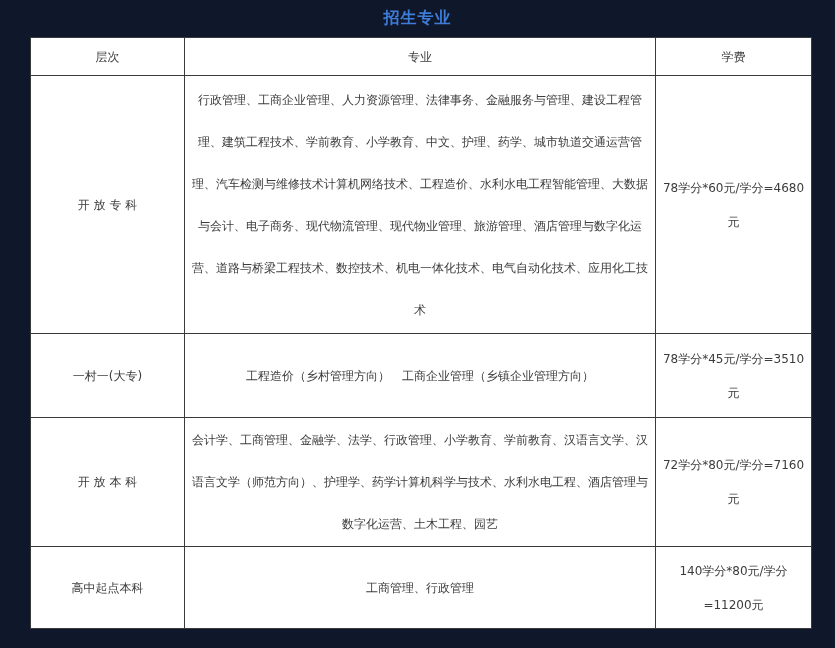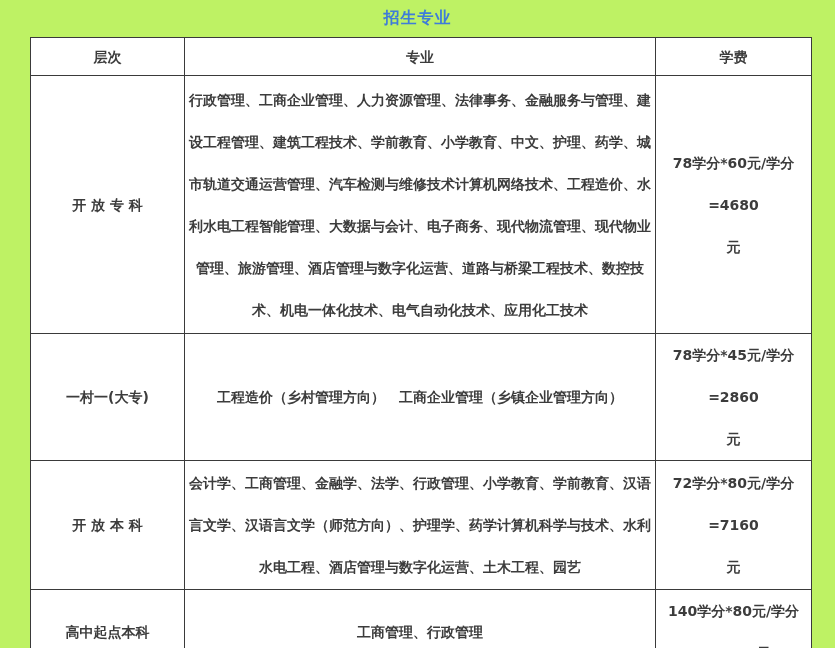--- a/index.html
+++ b/index.html
@@ -5,21 +5,21 @@
   * { margin: 0; padding: 0; box-sizing: border-box; }
   html, body {
     width: 835px;
     height: 648px;
     background: #ffffff;
     font-family: "DejaVu Sans", "Liberation Sans", sans-serif;
   }
   .page {
     width: 835px;
     height: 648px;
-    background: #bef264;
+    background: #0f172a;
     overflow: hidden;
   }
   .page-title {
     width: 100%;
     text-align: center;
     color: #3E7CD9;
     font-size: 16px;
     font-weight: bold;
     padding-top: 8px;
     padding-bottom: 8px;
@@ -34,32 +34,32 @@
   }
   table.enroll-table col.c-level   { width: 154px; }
   table.enroll-table col.c-major   { width: 471px; }
   table.enroll-table col.c-tuition { width: 156px; }
   table.enroll-table th,
   table.enroll-table td {
     border: 1px solid #3a3a3a;
     text-align: center;
     vertical-align: middle;
     color: #3c3c3c;
-    font-size: 14px;
-    font-weight: bold;
+    font-size: 12px;
+    font-weight: normal;
     padding: 0 4px;
   }
   table.enroll-table thead tr { height: 38px; }
   table.enroll-table thead th { line-height: 20px; }
   table.enroll-table tbody td { line-height: 42px; }
   tr.r0 { height: 258px; }
   tr.r1 { height: 84px; }
   tr.r2 { height: 129px; }
   tr.r3 { height: 82px; }
-  td.tuition-cell div { line-height: 42px; }
+  td.tuition-cell div { line-height: 34px; }
 </style>
 </head>
 <body>
 
 <div class="page">
 
   <div class="page-title">招生专业</div>
 
   <table class="enroll-table">
     <colgroup>
@@ -80,21 +80,21 @@
         <td>行政管理、工商企业管理、人力资源管理、法律事务、金融服务与管理、建设工程管理、建筑工程技术、学前教育、小学教育、中文、护理、药学、城市轨道交通运营管理、汽车检测与维修技术计算机网络技术、工程造价、水利水电工程智能管理、大数据与会计、电子商务、现代物流管理、现代物业管理、旅游管理、酒店管理与数字化运营、道路与桥梁工程技术、数控技术、机电一体化技术、电气自动化技术、应用化工技术</td>
         <td class="tuition-cell">
           <div>78学分*60元/学分=4680</div>
           <div>元</div>
         </td>
       </tr>
       <tr class="r1">
         <td>一村一(大专)</td>
         <td>工程造价（乡村管理方向）　工商企业管理（乡镇企业管理方向）</td>
         <td class="tuition-cell">
-          <div>78学分*45元/学分=2860</div>
+          <div>78学分*45元/学分=3510</div>
           <div>元</div>
         </td>
       </tr>
       <tr class="r2">
         <td>开 放 本 科</td>
         <td>会计学、工商管理、金融学、法学、行政管理、小学教育、学前教育、汉语言文学、汉语言文学（师范方向）、护理学、药学计算机科学与技术、水利水电工程、酒店管理与数字化运营、土木工程、园艺</td>
         <td class="tuition-cell">
           <div>72学分*80元/学分=7160</div>
           <div>元</div>
         </td>

